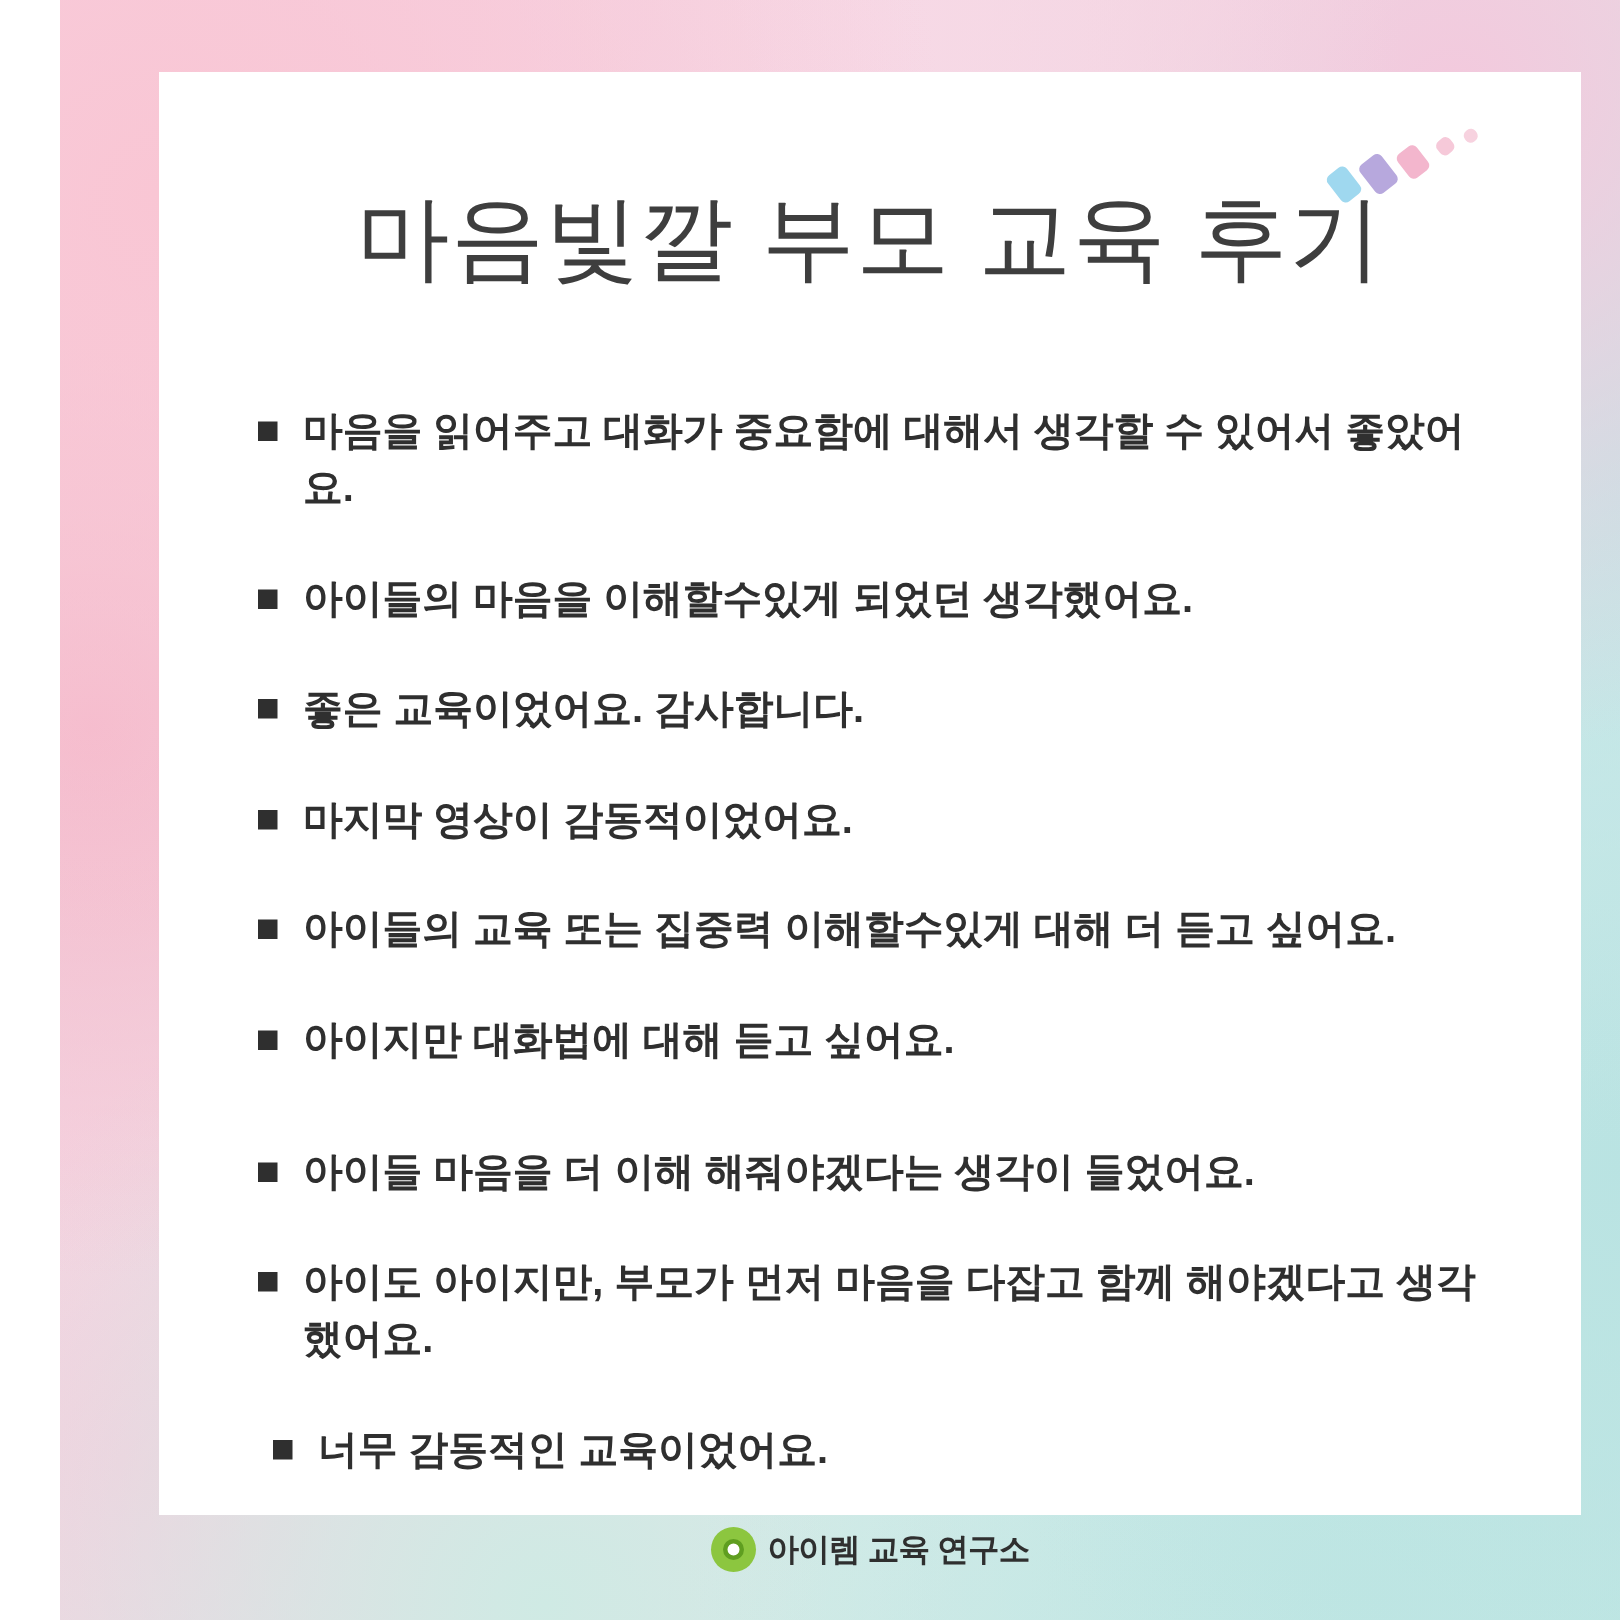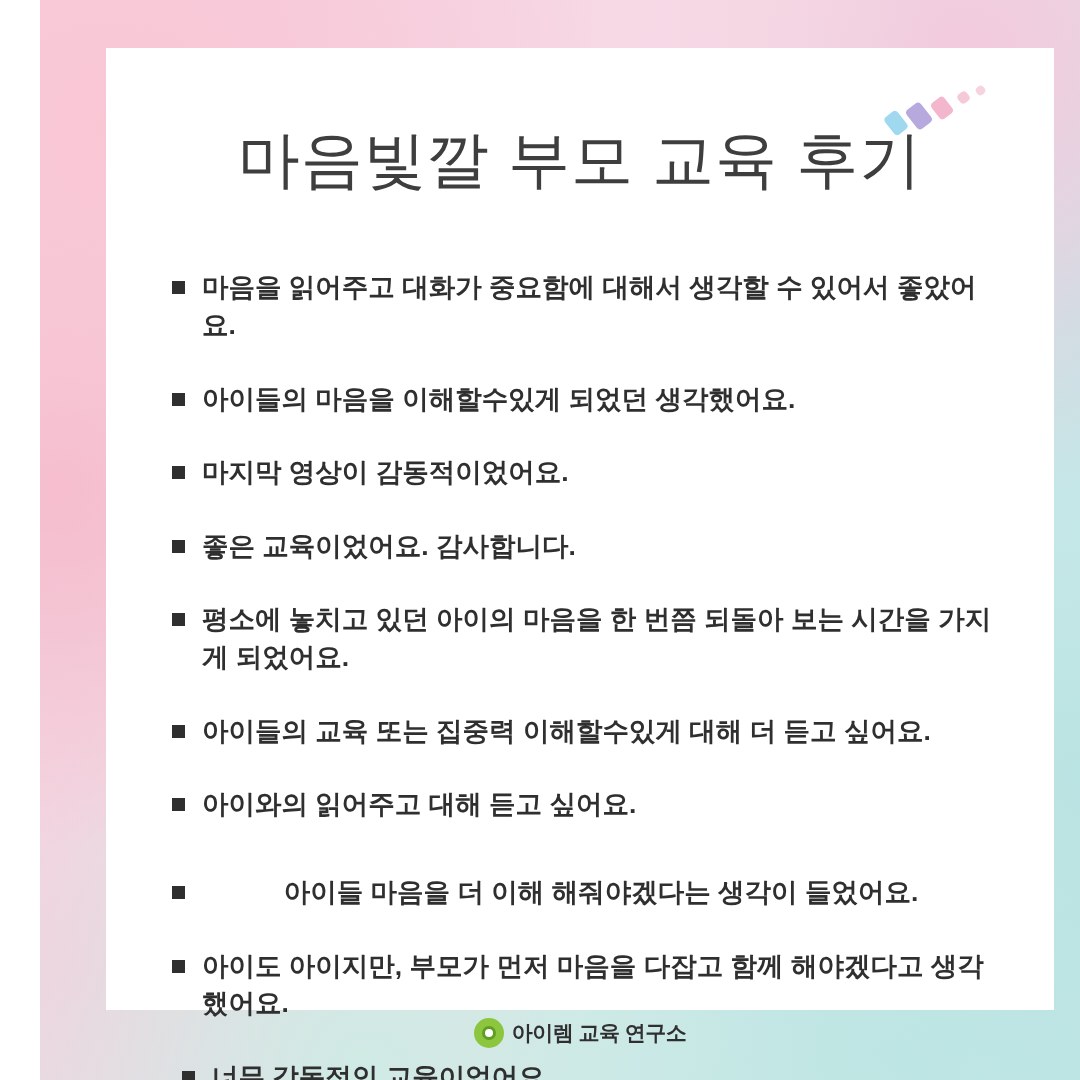--- a/index.html
+++ b/index.html
@@ -90,21 +90,21 @@
     position: absolute;
     left: 12px;
     top: 12px;
     width: 13px;
     height: 13px;
     background: #2f2f2f;
     display: block;
   }
   .list li.indent { padding-left: 52px; }
   .list li.indent .bullet { left: 22px; }
-  .list li.gap-before { margin-top: 50px; text-align: center; }
+  .list li.gap-before { margin-top: 50px; }
 
   .footer {
     position: absolute;
     left: 0;
     right: 0;
     bottom: 32px;
     display: flex;
     align-items: center;
     justify-content: center;
     gap: 8px;
@@ -155,37 +155,33 @@
       <li>
         <span class="bullet"></span>
         <span>마음을 읽어주고 대화가 중요함에 대해서 생각할 수 있어서 좋았어요.</span>
       </li>
       <li>
         <span class="bullet"></span>
         <span>아이들의 마음을 이해할수있게 되었던 생각했어요.</span>
       </li>
       <li>
         <span class="bullet"></span>
+        <span>좋은 교육이었어요. 감사합니다.</span>
+      </li>
+      <li>
+        <span class="bullet"></span>
         <span>마지막 영상이 감동적이었어요.</span>
       </li>
       <li>
         <span class="bullet"></span>
-        <span>좋은 교육이었어요. 감사합니다.</span>
-      </li>
-      <li>
-        <span class="bullet"></span>
-        <span>평소에 놓치고 있던 아이의 마음을 한 번쯤 되돌아 보는 시간을 가지게 되었어요.</span>
-      </li>
-      <li>
-        <span class="bullet"></span>
         <span>아이들의 교육 또는 집중력 이해할수있게 대해 더 듣고 싶어요.</span>
       </li>
       <li>
         <span class="bullet"></span>
-        <span>아이와의 읽어주고 대해 듣고 싶어요.</span>
+        <span>아이지만 대화법에 대해 듣고 싶어요.</span>
       </li>
       <li class="gap-before">
         <span class="bullet"></span>
         <span>아이들 마음을 더 이해 해줘야겠다는 생각이 들었어요.</span>
       </li>
       <li>
         <span class="bullet"></span>
         <span>아이도 아이지만, 부모가 먼저 마음을 다잡고 함께 해야겠다고 생각했어요.</span>
       </li>
       <li class="indent">

